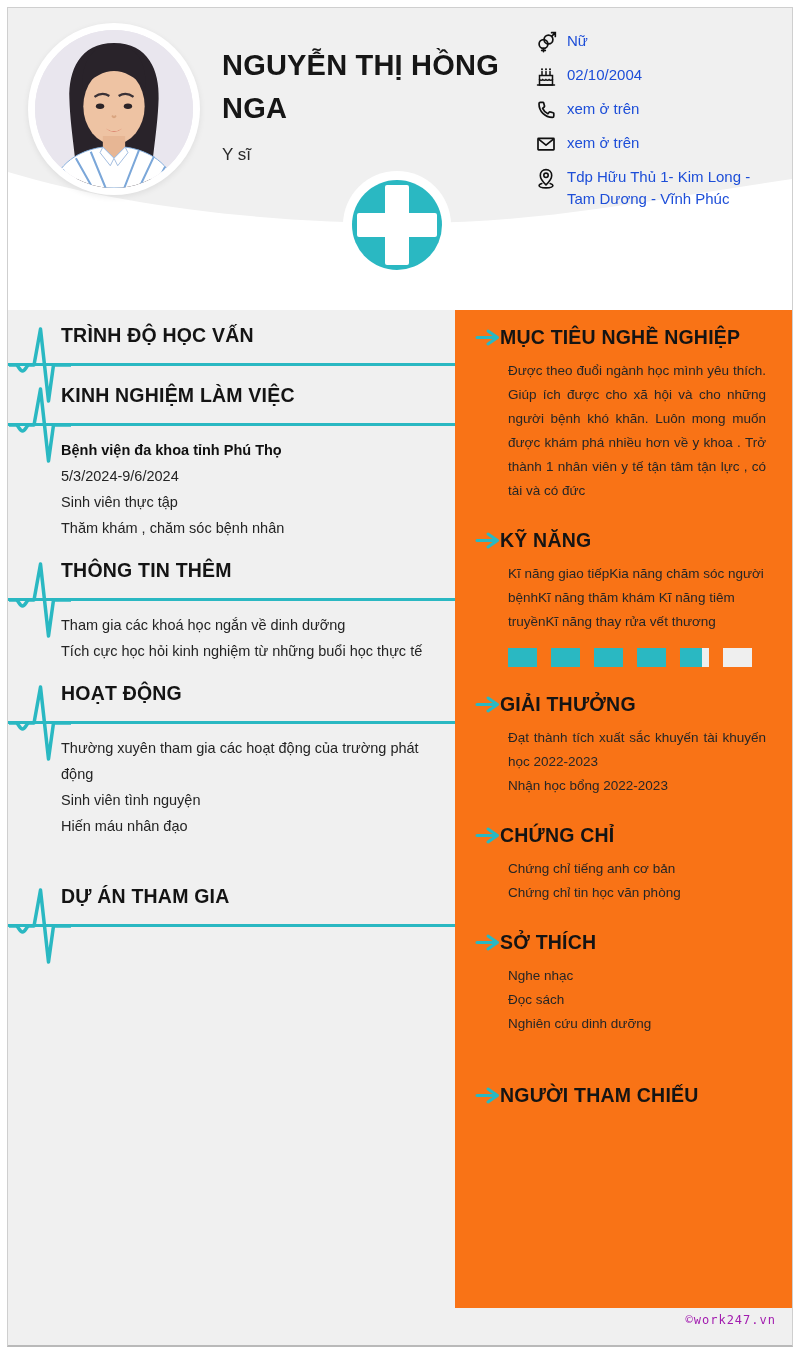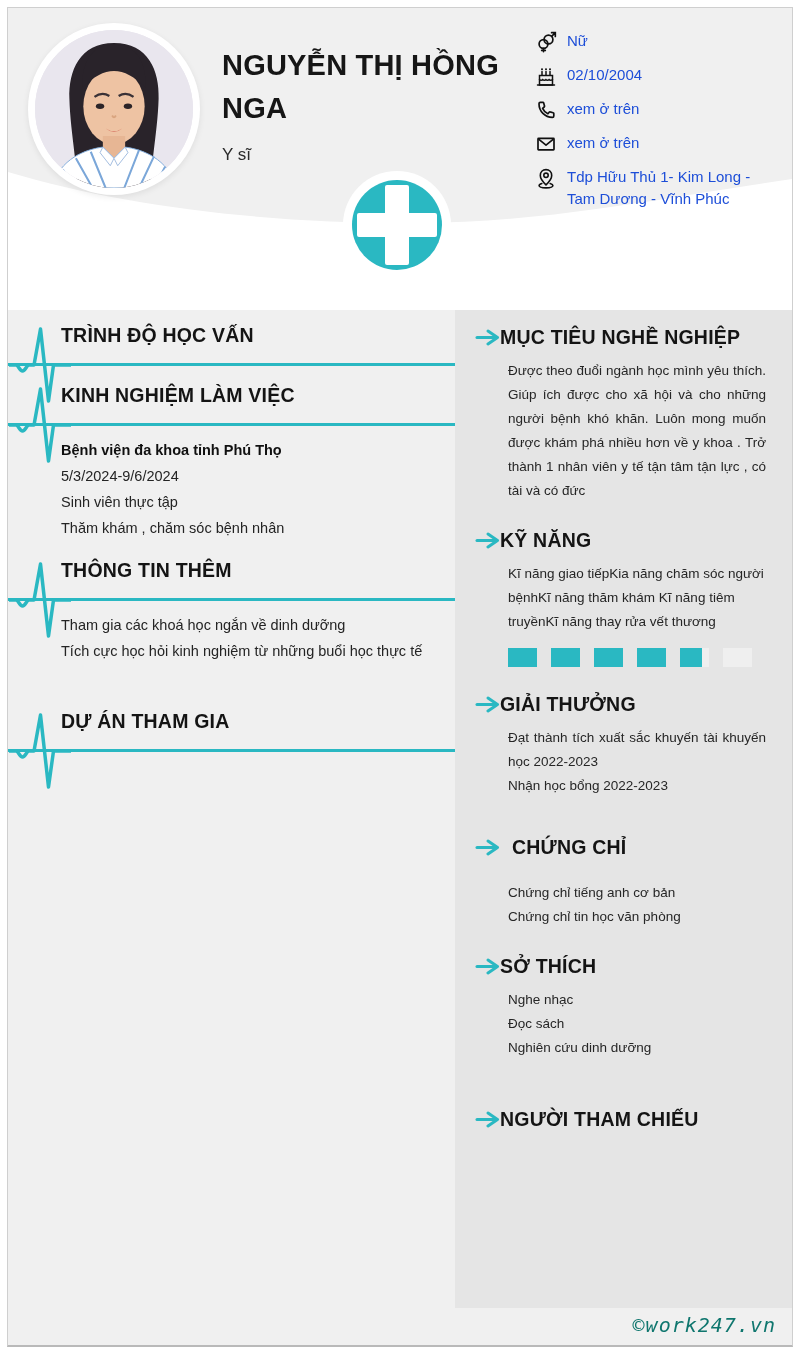--- a/index.html
+++ b/index.html
@@ -38,21 +38,21 @@
     background:#fff;border-radius:50%;}
   .cross-badge .inner{position:absolute;left:9px;top:9px;width:90px;height:90px;
     border-radius:50%;background:var(--teal);}
   .cross-badge .bar-v{position:absolute;left:42px;top:14px;width:24px;height:80px;
     background:#fff;border-radius:2px;}
   .cross-badge .bar-h{position:absolute;left:14px;top:42px;width:80px;height:24px;
     background:#fff;border-radius:2px;}
   
   .main-gray{position:absolute;left:0;top:302px;right:0;bottom:0;background:#f0f0f0;}
   .left-col{position:absolute;left:0;top:302px;width:447px;bottom:0;padding-top:14px;overflow:hidden;}
-  .right-col{position:absolute;left:447px;right:0;top:302px;height:998px;background:#e5e5e5;
+  .right-col{position:absolute;left:447px;right:0;top:302px;height:998px;background:#f97316;
     padding-top:16px;box-sizing:border-box;overflow:hidden;}
   
   .l-section{margin-top:18px;}
   .l-section:first-child{margin-top:0;}
   .l-section.last-gap{margin-top:46px;}
   .l-head{margin-left:53px;font-size:19.5px;font-weight:700;color:#141414;
     letter-spacing:.2px;padding-bottom:16px;}
   .l-rule{height:3px;background:var(--teal);position:relative;}
   .l-rule svg{position:absolute;left:1px;top:50%;transform:translateY(-50%);
     width:62px;height:86px;z-index:2;}
@@ -68,21 +68,21 @@
   .r-title{margin-left:9px;font-size:19.5px;font-weight:700;color:#141414;letter-spacing:.2px;}
   .r-body{margin:10px 26px 0 53px;font-size:13.5px;line-height:24px;color:#262626;}
   .r-body.justify{text-align:justify;}
   .r-items{margin:10px 26px 0 53px;}
   .r-item{font-size:13.5px;line-height:24px;color:#262626;}
   .r-items.justify .r-item{text-align:justify;}
   .skillbar{display:flex;gap:14px;margin:14px 26px 0 53px;}
   .skillseg{width:29px;height:19px;}
   
   .watermark{position:absolute;right:16px;top:1305px;
-    font-family:"DejaVu Sans Mono",monospace;font-size:20px;color:#0f766e;letter-spacing:1px;font-style:italic;}
+    font-family:"DejaVu Sans Mono",monospace;font-size:12px;color:#a21caf;letter-spacing:1px;}
   :root{--teal:#2ab8c2;}
 </style>
 </head>
 <body>
 
 <div class="page">
 
   <svg class="header-bg" viewBox="0 0 784 232" preserveAspectRatio="none">
     <path d="M0 0 H784 V171 C640 192 540 214 410 215 C270 216 120 200 0 164 Z" fill="#f0f0f0"></path>
   </svg>
@@ -205,20 +205,33 @@
         <div class="l-rule">
           <svg viewBox="0 0 62 86" fill="none" stroke="#2ab8c2" stroke-width="3.5" stroke-linecap="round" stroke-linejoin="round">
             <path d="M0 43 H7 C9.5 43 10.5 49 13.5 49 C16.5 49 17.5 43 20 43 H25 L31.5 7 L39.5 79 L44.5 43 H62"></path>
           </svg>
         </div>
         <div class="l-items">
           <div class="l-item">Tham gia các khoá học ngắn về dinh dưỡng</div>
           <div class="l-item">Tích cực học hỏi kinh nghiệm từ những buổi học thực tế</div>
         </div>
       </section>
+      <section class="l-section">
+        <h2 class="l-head" style="margin: 0px 0px 0px 53px;">HOẠT ĐỘNG</h2>
+        <div class="l-rule">
+          <svg viewBox="0 0 62 86" fill="none" stroke="#2ab8c2" stroke-width="3.5" stroke-linecap="round" stroke-linejoin="round">
+            <path d="M0 43 H7 C9.5 43 10.5 49 13.5 49 C16.5 49 17.5 43 20 43 H25 L31.5 7 L39.5 79 L44.5 43 H62"></path>
+          </svg>
+        </div>
+        <div class="l-items">
+          <div class="l-item">Thường xuyên tham gia các hoạt động của trường phát động</div>
+          <div class="l-item">Sinh viên tình nguyện</div>
+          <div class="l-item">Hiến máu nhân đạo</div>
+        </div>
+      </section>
       <section class="l-section last-gap">
         <h2 class="l-head" style="margin: 0px 0px 0px 53px;">DỰ ÁN THAM GIA</h2>
         <div class="l-rule">
           <svg viewBox="0 0 62 86" fill="none" stroke="#2ab8c2" stroke-width="3.5" stroke-linecap="round" stroke-linejoin="round">
             <path d="M0 43 H7 C9.5 43 10.5 49 13.5 49 C16.5 49 17.5 43 20 43 H25 L31.5 7 L39.5 79 L44.5 43 H62"></path>
           </svg>
         </div>
       </section>
     </div>
   <div class="right-col">
@@ -270,21 +283,21 @@
         </div>
       </section>
       <section class="r-section">
         <div class="r-head">
           <span class="r-arrow">
             <svg viewBox="0 0 25 17" fill="none" stroke="#2ab8c2" stroke-width="3" stroke-linecap="round" stroke-linejoin="round">
               <path d="M2 8.5 H19"></path>
               <path d="M13 2 L22.5 8.5 L13 15"></path>
             </svg>
           </span>
-          <h2 class="r-title" style="margin: 12px;">CHỨNG CHỈ</h2>
+          <h2 class="r-title" style="margin: 0px;">CHỨNG CHỈ</h2>
         </div>
         <div class="r-items">
           <div class="r-item">Chứng chỉ tiếng anh cơ bản</div>
           <div class="r-item">Chứng chỉ tin học văn phòng</div>
         </div>
       </section>
       <section class="r-section">
         <div class="r-head">
           <span class="r-arrow">
             <svg viewBox="0 0 25 17" fill="none" stroke="#2ab8c2" stroke-width="3" stroke-linecap="round" stroke-linejoin="round">

